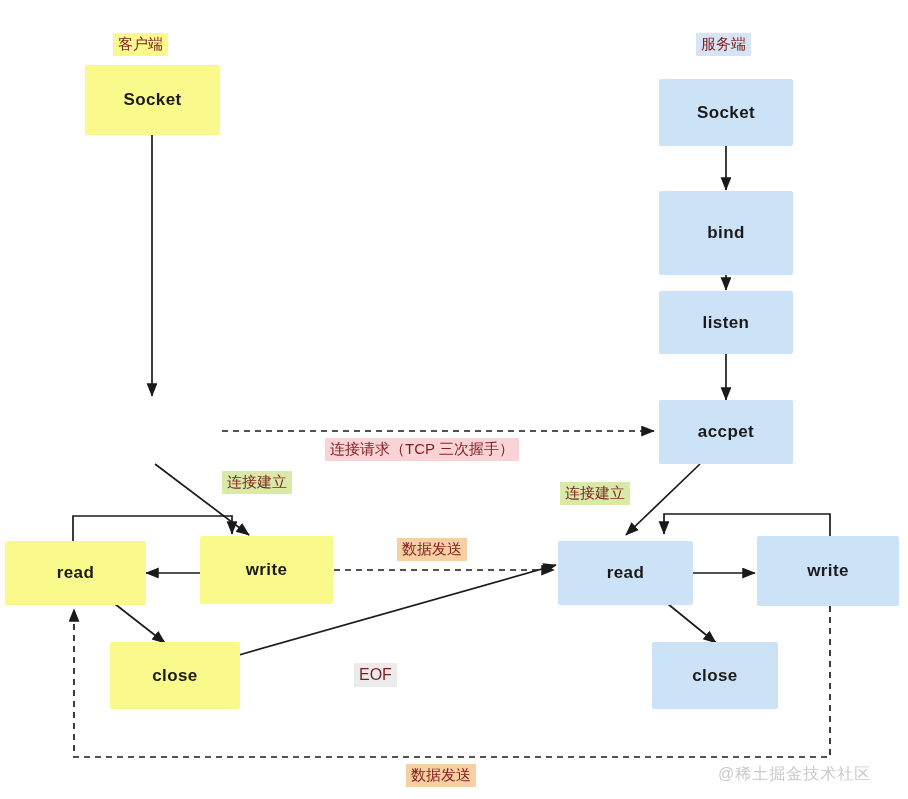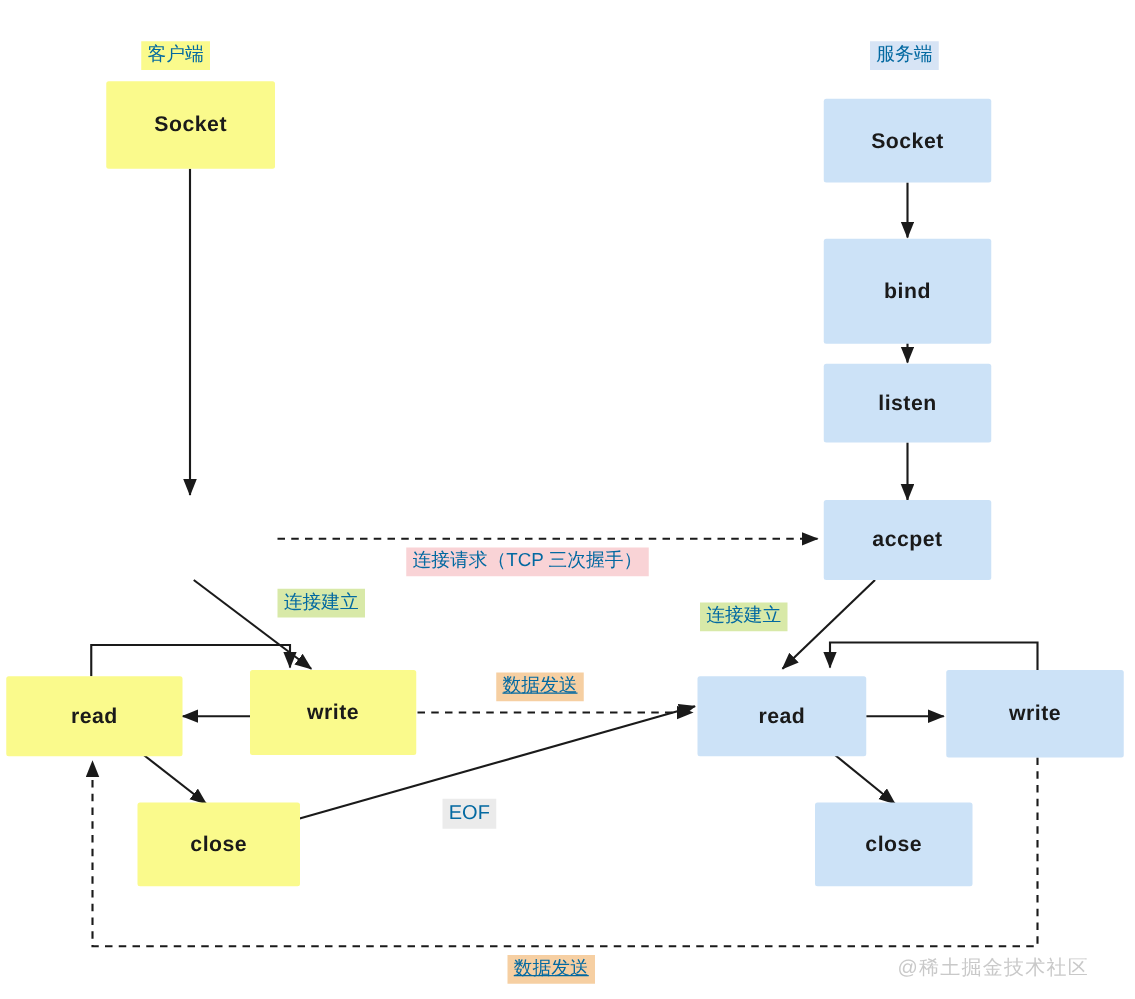--- a/index.html
+++ b/index.html
@@ -22,31 +22,31 @@
     border-radius:2px;
   }
   .node.client{background:#fafa8c;}
   .node.server{background:#cce2f7;}
 
   .tag{
     position:absolute;
     display:inline-block;
     box-sizing:border-box;
     font-size:15px;
-    color:#0369a1;
+    color:#7f1d1d;
     padding:2px 5px;
     white-space:nowrap;
     line-height:1.25;
   }
   .tag.yellow{background:#fafa8c;}
   .tag.blue{background:#d7e4f5;}
   .tag.green{background:#d8e9a8;}
   .tag.pink{background:#f9d3d6;margin-top:39px;}
-  .tag.orange{background:#f6cfa2;text-decoration:underline;}
-  .tag.gray{background:#ebebeb;}
+  .tag.orange{background:#f6cfa2;}
+  .tag.gray{background:#ebebeb;margin-top:24px;}
 
   .watermark{
     position:absolute;
     font-size:16px;
     color:#c9c9c9;
     white-space:nowrap;
     letter-spacing:1px;
   }
 </style>
 </head>

